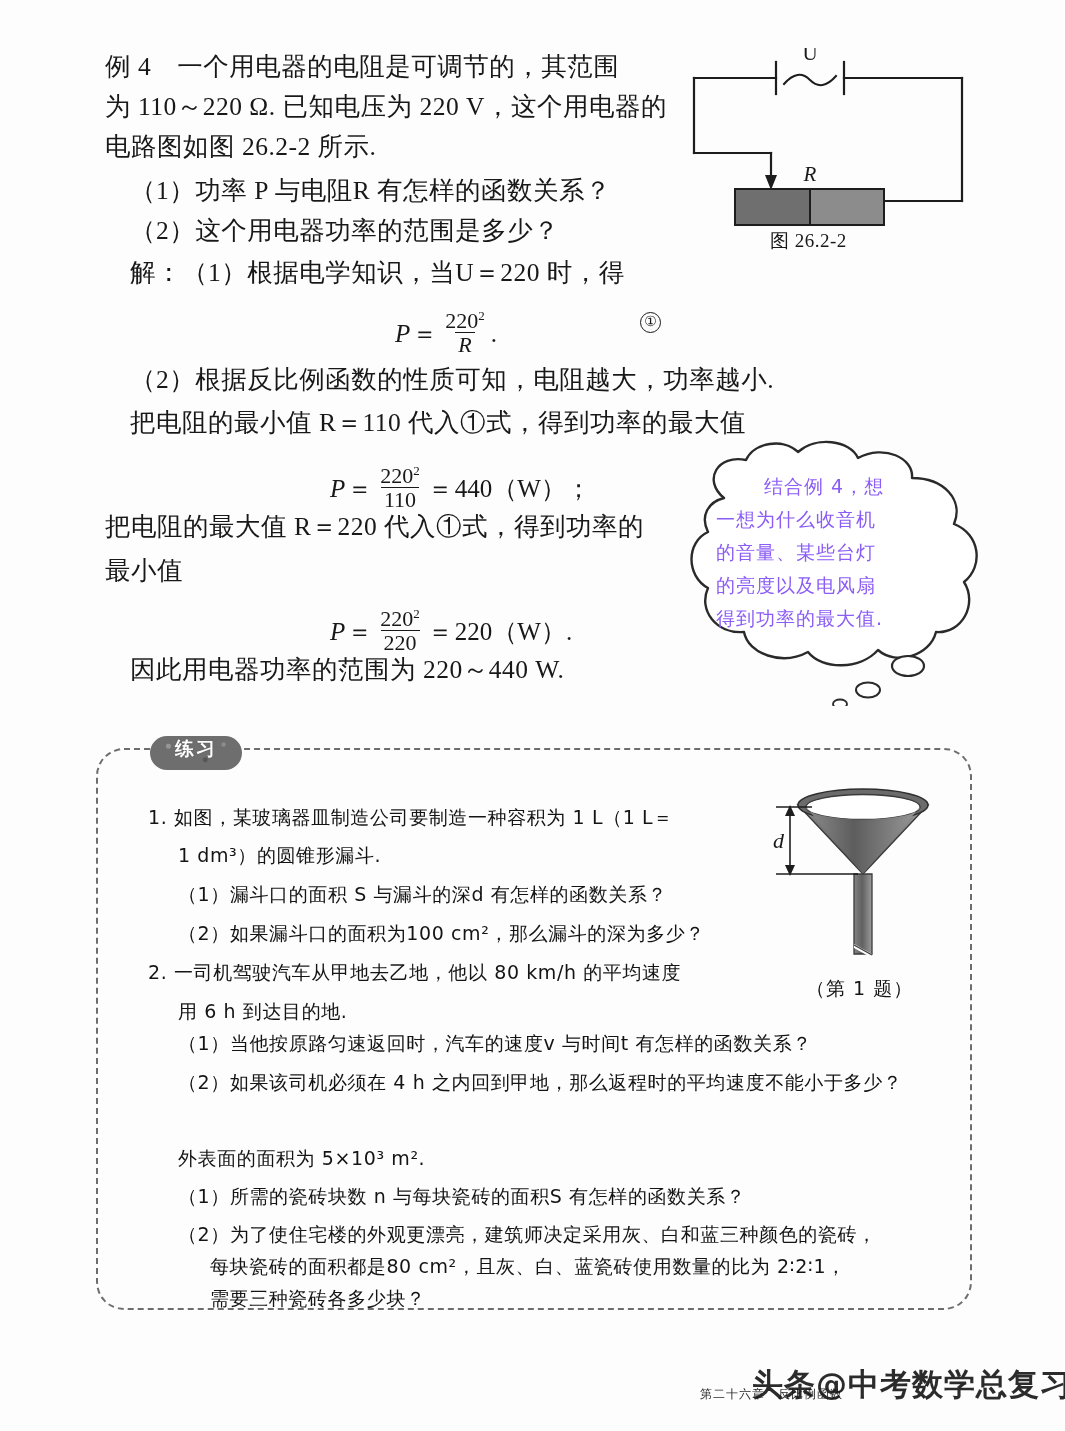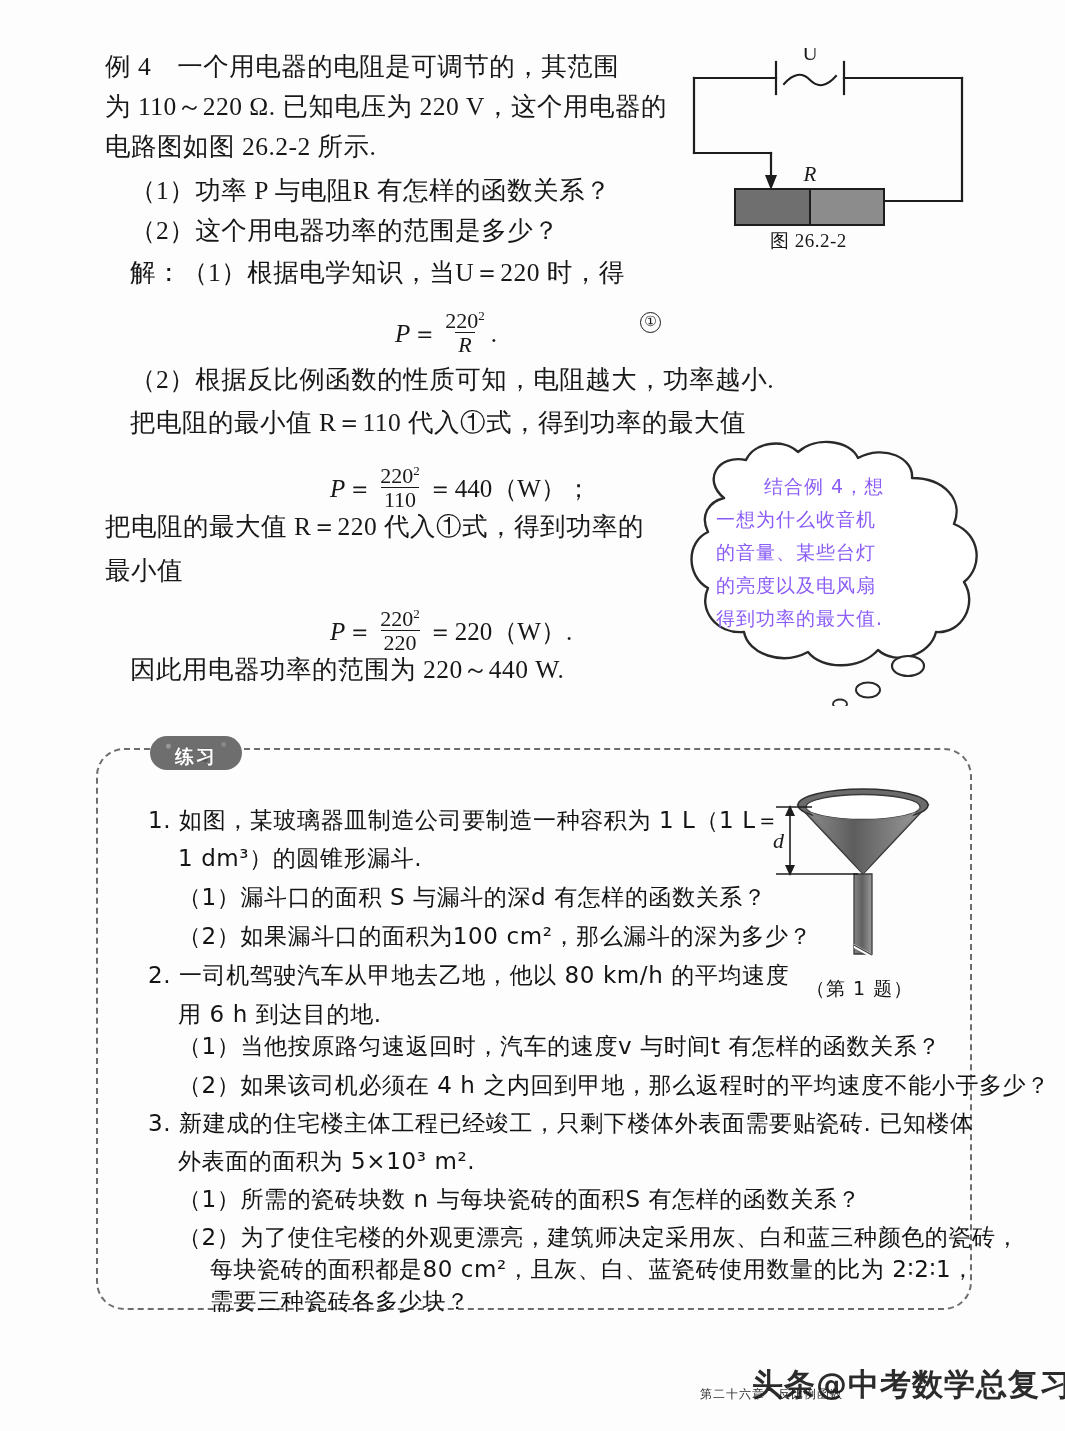--- a/index.html
+++ b/index.html
@@ -135,36 +135,36 @@
     top: 736px;
     width: 92px;
     height: 34px;
     border-radius: 17px;
     background: #6e6e6e;
     background-image:
       radial-gradient(circle at 20% 30%, rgba(255,255,255,.28) 0 2px, transparent 3px),
       radial-gradient(circle at 60% 70%, rgba(0,0,0,.22) 0 2px, transparent 3px),
       radial-gradient(circle at 80% 25%, rgba(255,255,255,.2) 0 1.5px, transparent 3px);
     display: flex;
-    align-items: flex-end;
+    align-items: flex-start;
     justify-content: center;
   }
   #exercise-badge span {
     color: #ffffff;
     font-family: "DejaVu Sans", sans-serif;
     font-size: 19px;
     font-weight: bold;
     letter-spacing: 2px;
     text-shadow: 0 0 1px rgba(0,0,0,.5);
   }
 
   .ex-line {
     position: absolute;
     font-family: "DejaVu Sans", sans-serif;
-    font-size: 23px;
+    font-size: 19px;
     color: #141414;
     white-space: nowrap;
     letter-spacing: 0.6px;
   }
 
   
   #funnel-figure {
     position: absolute;
     left: 768px;
     top: 782px;
@@ -340,21 +340,20 @@
   <div class="ex-line" style="left:148px; top:805px;">1. 如图，某玻璃器皿制造公司要制造一种容积为 1 L（1 L＝</div>
   <div class="ex-line" style="left:178px; top:843px;">1 dm³）的圆锥形漏斗.</div>
   <div class="ex-line" style="left:178px; top:882px;">（1）漏斗口的面积 S 与漏斗的深d 有怎样的函数关系？</div>
   <div class="ex-line" style="left:178px; top:921px;">（2）如果漏斗口的面积为100 cm²，那么漏斗的深为多少？</div>
 
   <div class="ex-line" style="left:148px; top:960px;">2. 一司机驾驶汽车从甲地去乙地，他以 80 km/h 的平均速度</div>
   <div class="ex-line" style="left:178px; top:999px;">用 6 h 到达目的地.</div>
   <div class="ex-line" style="left:178px; top:1031px;">（1）当他按原路匀速返回时，汽车的速度v 与时间t 有怎样的函数关系？</div>
   <div class="ex-line" style="left:178px; top:1070px;">（2）如果该司机必须在 4 h 之内回到甲地，那么返程时的平均速度不能小于多少？</div>
 
-  <div class="ex-line" style="left:148px; top:1108px;">3. 新建成的住宅楼主体工程已经竣工，只剩下楼体外表面需要贴瓷砖. 已知楼体</div>
   <div class="ex-line" style="left:178px; top:1146px;">外表面的面积为 5×10³ m².</div>
   <div class="ex-line" style="left:178px; top:1184px;">（1）所需的瓷砖块数 n 与每块瓷砖的面积S 有怎样的函数关系？</div>
   <div class="ex-line" style="left:178px; top:1222px;">（2）为了使住宅楼的外观更漂亮，建筑师决定采用灰、白和蓝三种颜色的瓷砖，</div>
   <div class="ex-line" style="left:210px; top:1254px;">每块瓷砖的面积都是80 cm²，且灰、白、蓝瓷砖使用数量的比为 2∶2∶1，</div>
   <div class="ex-line" style="left:210px; top:1286px;">需要三种瓷砖各多少块？</div>
 
   <svg id="funnel-figure" viewBox="0 0 200 200">
     <defs>
       <linearGradient id="coneShade" x1="0" y1="0" x2="1" y2="0">
         <stop offset="0%" stop-color="#8d8d8d"></stop>

